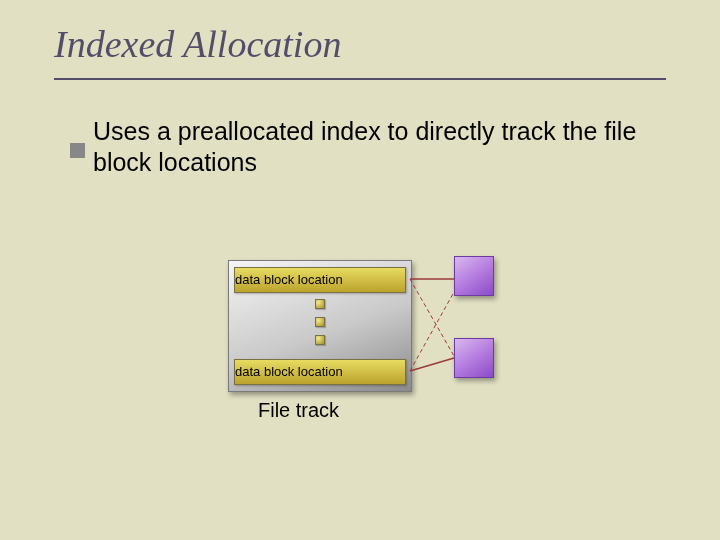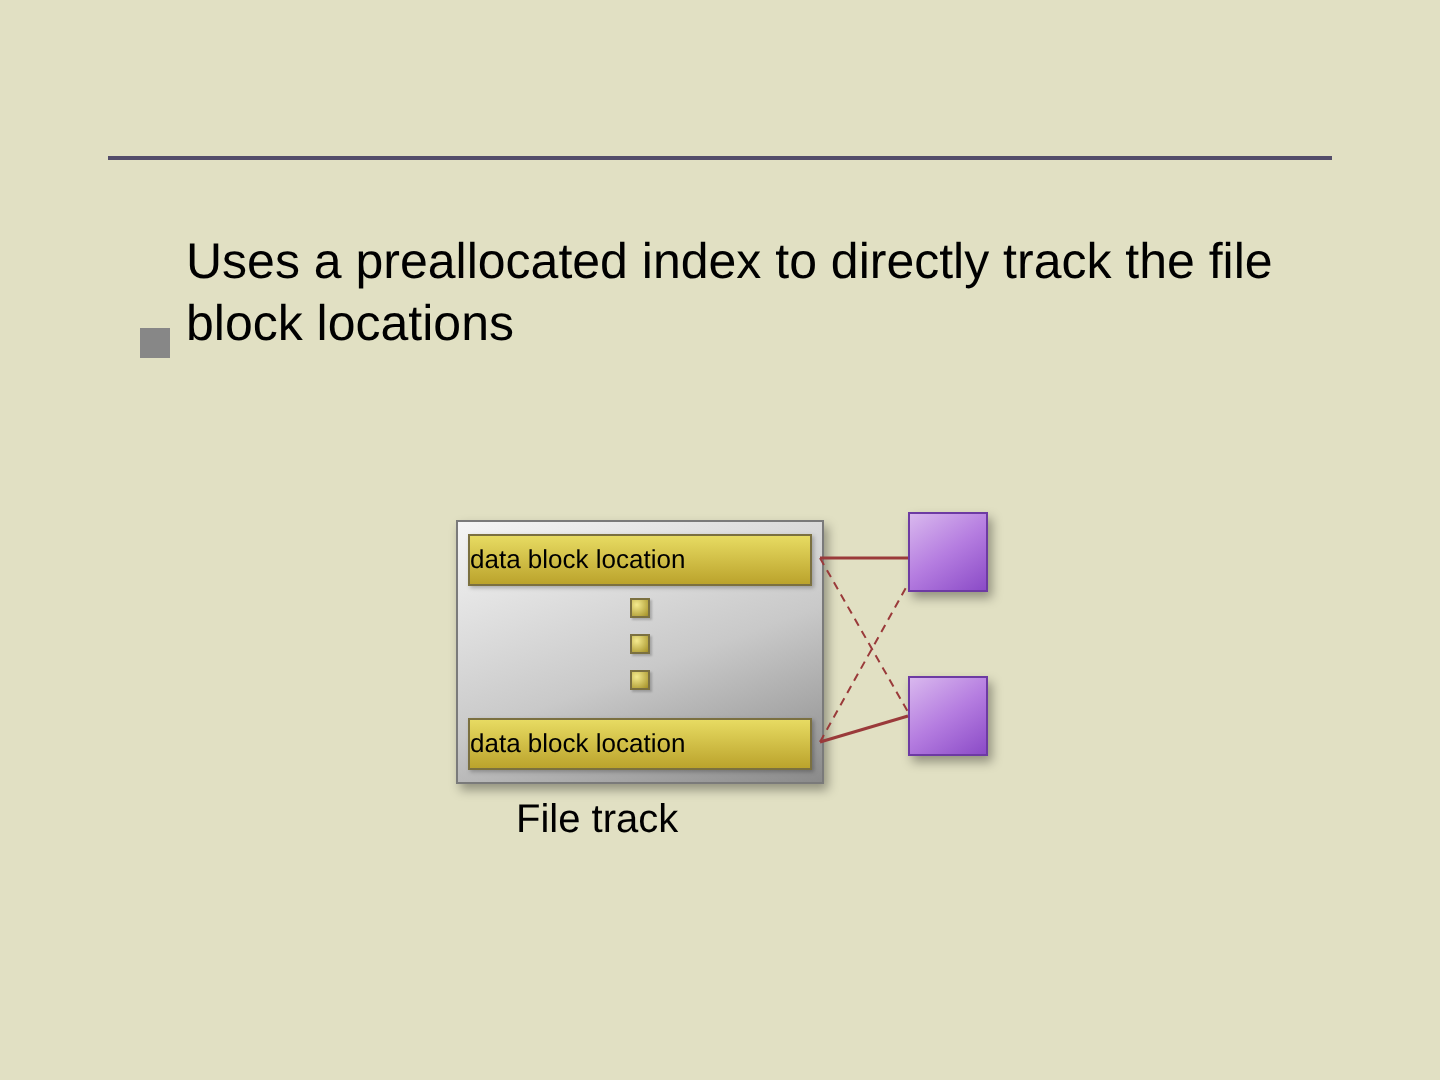--- a/index.html
+++ b/index.html
@@ -32,21 +32,21 @@
     width: 612px;
     height: 2px;
     background: #534d6a;
   }
   .bullet-row {
     position: absolute;
     left: 70px;
     top: 116px;
     width: 600px;
     display: flex;
-    align-items: flex-end;
+    align-items: center;
   }
   .square-bullet {
     width: 15px;
     height: 15px;
     background: #878787;
     margin-top: 7px;
     margin-right: 8px;
     flex-shrink: 0;
   }
   .body-text {
@@ -121,20 +121,21 @@
     width: 720px;
     height: 540px;
     pointer-events: none;
   }
 </style>
 </head>
 <body>
 
 <div class="slide">
 
+  <div class="title">Indexed Allocation</div>
 
   <div class="underline"></div>
 
   <div class="bullet-row">
     <div class="square-bullet"></div>
     <div class="body-text">Uses a preallocated index to directly track the file block locations</div>
   </div>
 
   <div class="file-header-box">
     <div class="index-cell top">data block location</div>

